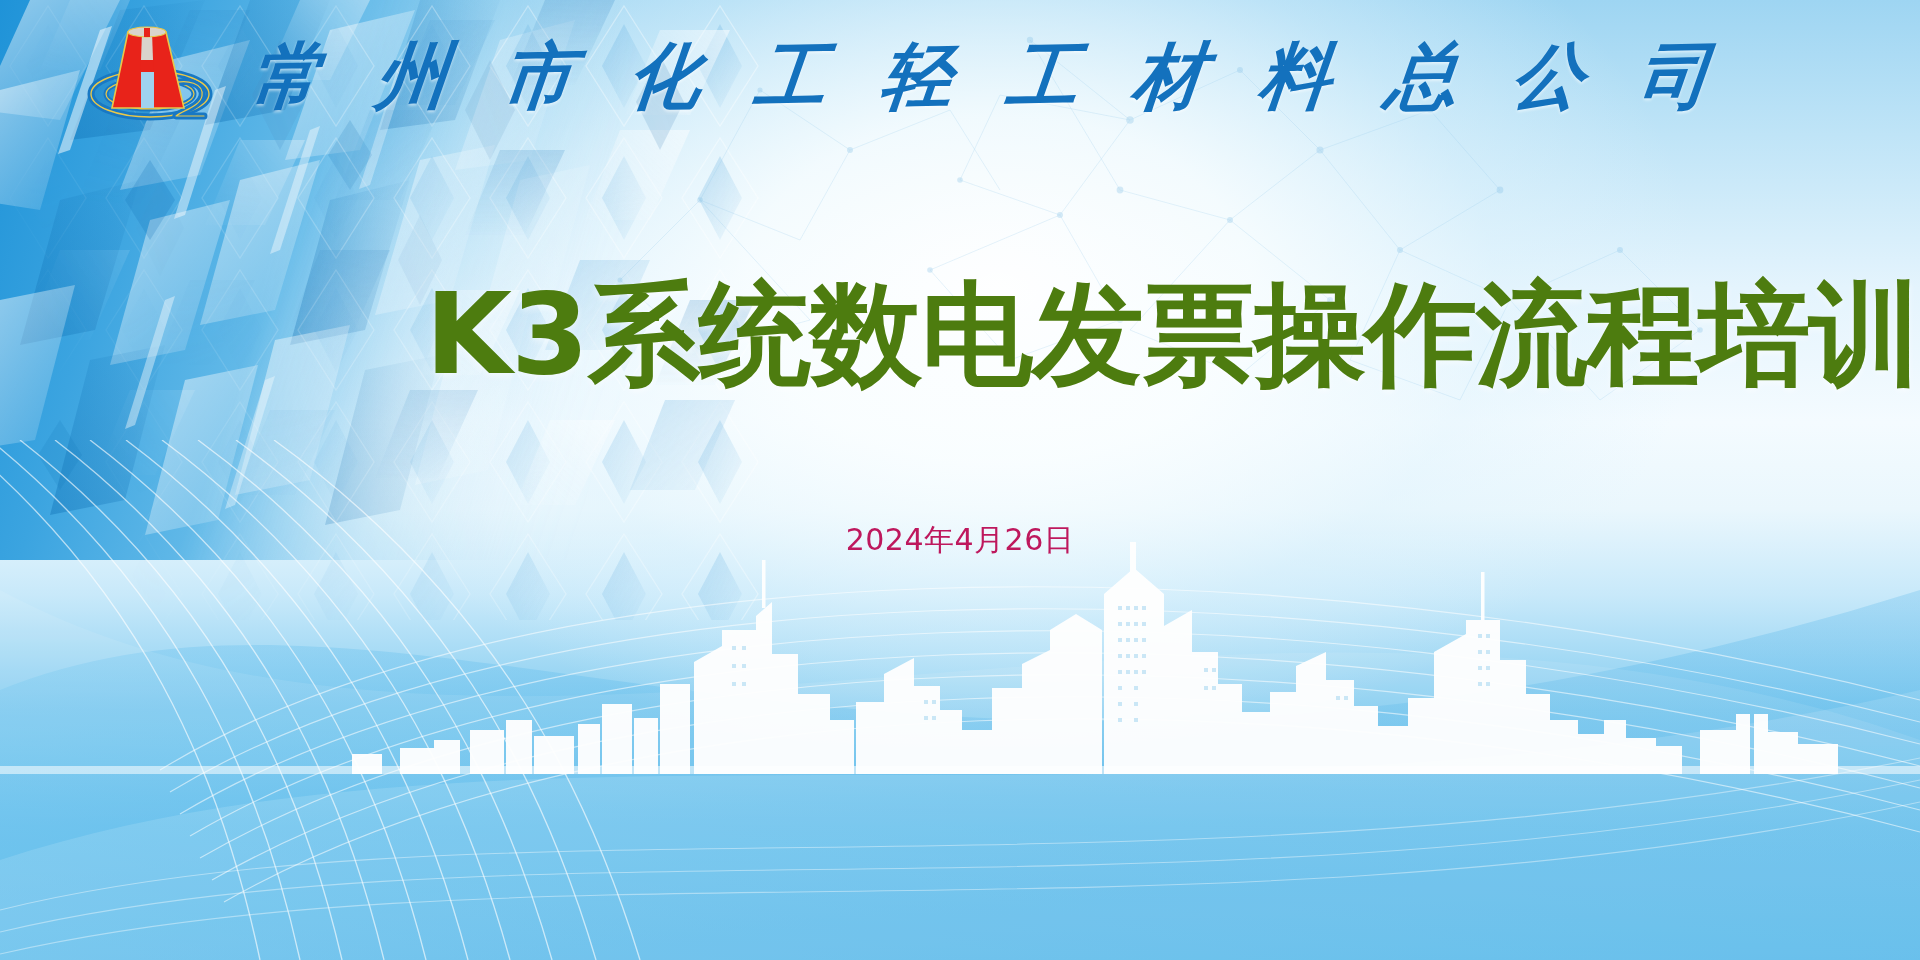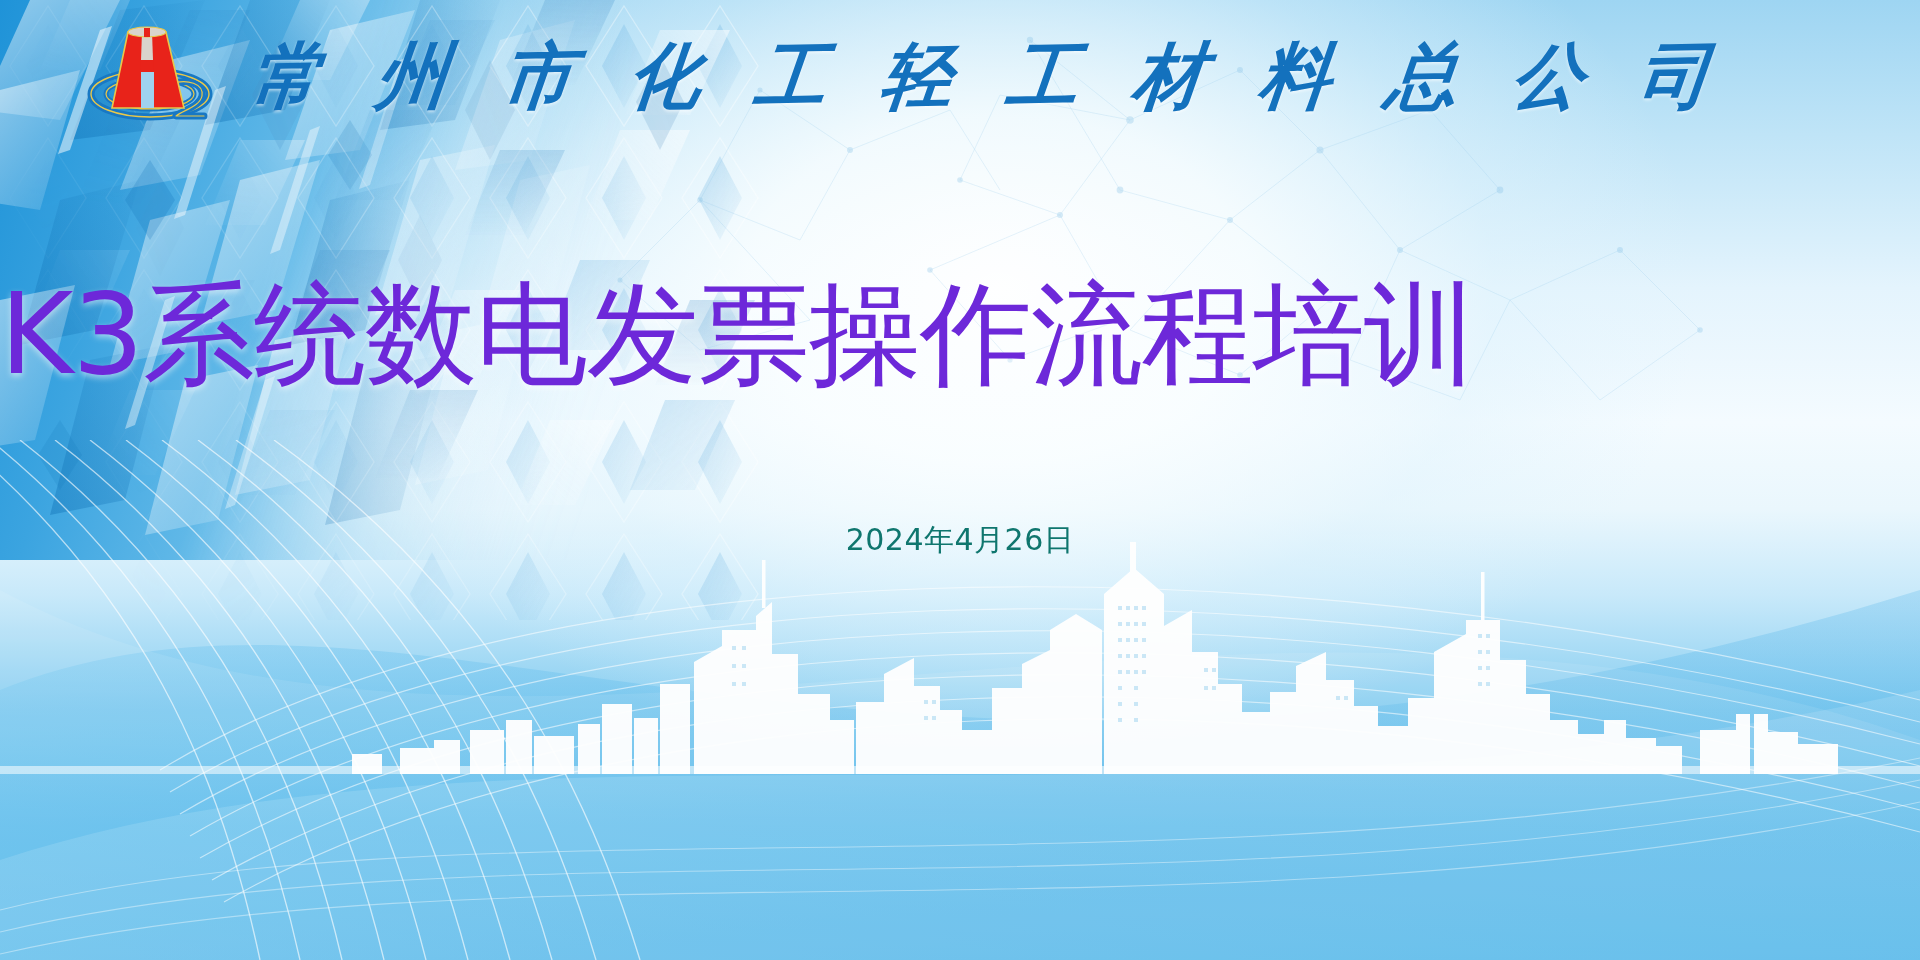--- a/index.html
+++ b/index.html
@@ -66,39 +66,39 @@
     color:#1371bd;
     letter-spacing:0;
     white-space:nowrap;
     text-shadow:0 2px 3px rgba(255,255,255,.55);
   }
   #company-name span{flex:0 0 auto;transform:skewX(-7deg) rotate(-1.2deg);display:inline-block;}
 
   
   #main-title{
     position:absolute;left:0;right:0;top:276px;
-    text-align:left;
+    text-align:right;
     font-family:"DejaVu Sans","Liberation Sans",sans-serif;
     font-size:112px;
-    font-weight:400;
-    color:#6d28d9;
+    font-weight:700;
+    color:#4d7c0f;
     letter-spacing:-1px;
     line-height:1.05;
     white-space:nowrap;
     text-shadow:0 3px 6px rgba(255,255,255,.5);
   }
 
   
   #event-date{
     position:absolute;left:0;right:0;top:520px;
     text-align:center;
     font-family:"DejaVu Sans","Liberation Sans",sans-serif;
     font-size:30px;
     font-weight:400;
-    color:#0f766e;
+    color:#be185d;
     letter-spacing:0.5px;
   }
 </style>
 </head>
 <body>
 
 <div id="slide">
 
   <div class="layer bg-base"></div>
 

